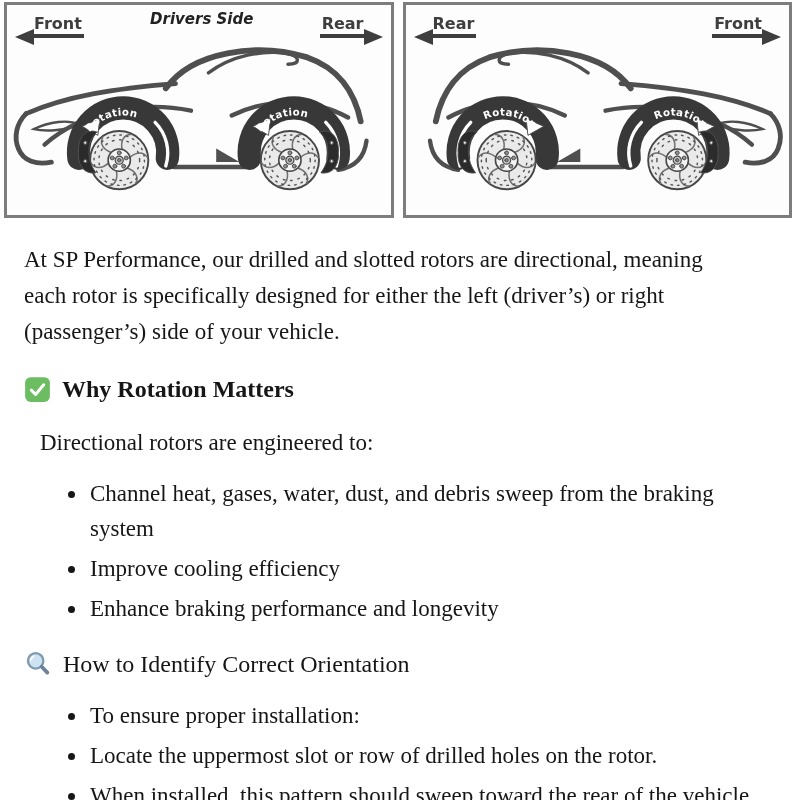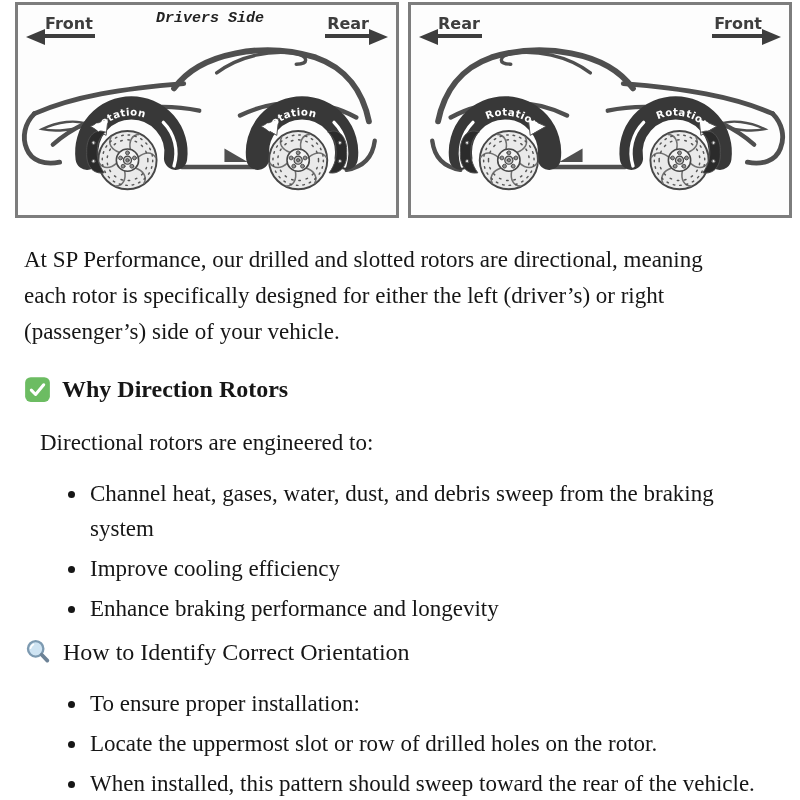--- a/index.html
+++ b/index.html
@@ -1,37 +1,37 @@
 <!DOCTYPE html>
 <html><head>
 <meta charset="utf-8">
 <style>
   html,body { margin:0; padding:0; background:#ffffff; }
   body { width:800px; height:800px; font-family:"Liberation Serif", serif; color:#161616; overflow:hidden; }
 
   
-  .diagram { display:flex; gap:9px; padding:2px 8px 0 15px; }
+  .diagram { display:flex; gap:9px; padding:2px 8px 0 4px; }
   .panel { flex:1 1 0; border:3px solid #7d7d7d; background:#fdfdfd; height:216px; box-sizing:border-box; overflow:hidden; }
   .panel-header { display:flex; justify-content:space-between; align-items:flex-start; padding:6px 8px 0 8px; font-family:"DejaVu Sans", sans-serif; }
   .dir { display:flex; align-items:flex-end; margin-top:5px; color:#3e3e3e; }
   .dir-text { font-weight:bold; font-size:16px; line-height:1.05; border-bottom:4px solid #3e3e3e; padding:0 2px 1px 2px; }
   .tri { width:0; height:0; border-top:8px solid transparent; border-bottom:8px solid transparent; margin-bottom:-7px; }
   .tri-left  { border-right:19px solid #3e3e3e; margin-right:-2px; }
   .tri-right { border-left:19px solid #3e3e3e; margin-left:-2px; }
   .panel-titles { text-align:center; flex:1 1 auto; }
   .panel-title { font-weight:bold; font-size:26px; line-height:1.0; color:#141414; }
-  .panel-subtitle { font-weight:bold; font-style:italic; font-size:15px; line-height:1.1; color:#222;font-family:Liberation Mono, monospace; }
+  .panel-subtitle { font-weight:bold; font-style:italic; font-size:15px; line-height:1.1; color:#222; }
   .car-svg { display:block; width:100%; height:160px; }
   .rot-label { font-family:"DejaVu Sans", sans-serif; font-weight:bold; font-size:10.5px; letter-spacing:0.4px; fill:#ffffff; }
 
   
   .article { padding:12px 28px 0 24px; }
   .intro { margin:12px 0 0 0; max-width:712px; font-size:23px; line-height:36px; }
   .h2 { display:flex; align-items:center; gap:11px; margin:26px 0 0 0; font-size:24px; font-weight:bold; }
-  .h2.light { font-weight:normal; margin-top:12px; }
+  .h2.light { font-weight:normal; margin-top:24px; }
   .h2 .icon { display:inline-flex; flex:0 0 auto; }
   .lead { margin:22px 0 0 16px; font-size:23px; line-height:35px; }
   ul.blist { margin:16px 0 0 0; padding:0 0 0 64px; max-width:716px; font-size:23px; line-height:35px; list-style:disc outside; }
   ul.blist li { padding-left:2px; margin-top:5px; }
   ul.blist.second { margin-top:20px; }
 </style>
 </head>
 <body>
 
 <svg width="0" height="0" style="position:absolute" aria-hidden="true">
@@ -149,21 +149,21 @@
 <div class="article">
   <p class="intro">At SP Performance, our drilled and slotted rotors are directional, meaning each rotor is specifically designed for either the left (driver’s) or right (passenger’s) side of your vehicle.</p>
 
   <div class="h2">
     <span class="icon">
       <svg width="27" height="27" viewBox="0 0 24 24">
         <rect x="1" y="1" width="22" height="22" rx="5" fill="#6cbc62"></rect>
         <path d="M6.5 12.6 L10.3 16.4 L17.5 7.8" stroke="#ffffff" stroke-width="2.7" fill="none" stroke-linecap="round" stroke-linejoin="round"></path>
       </svg>
     </span>
-    <span>Why Direction Rotors</span>
+    <span>Why Rotation Matters</span>
   </div>
 
   <p class="lead">Directional rotors are engineered to:</p>
 
   <ul class="blist">
     <li>Channel heat, gases, water, dust, and debris sweep from the braking system</li>
     <li>Improve cooling efficiency</li>
     <li>Enhance braking performance and longevity</li>
   </ul>
 

